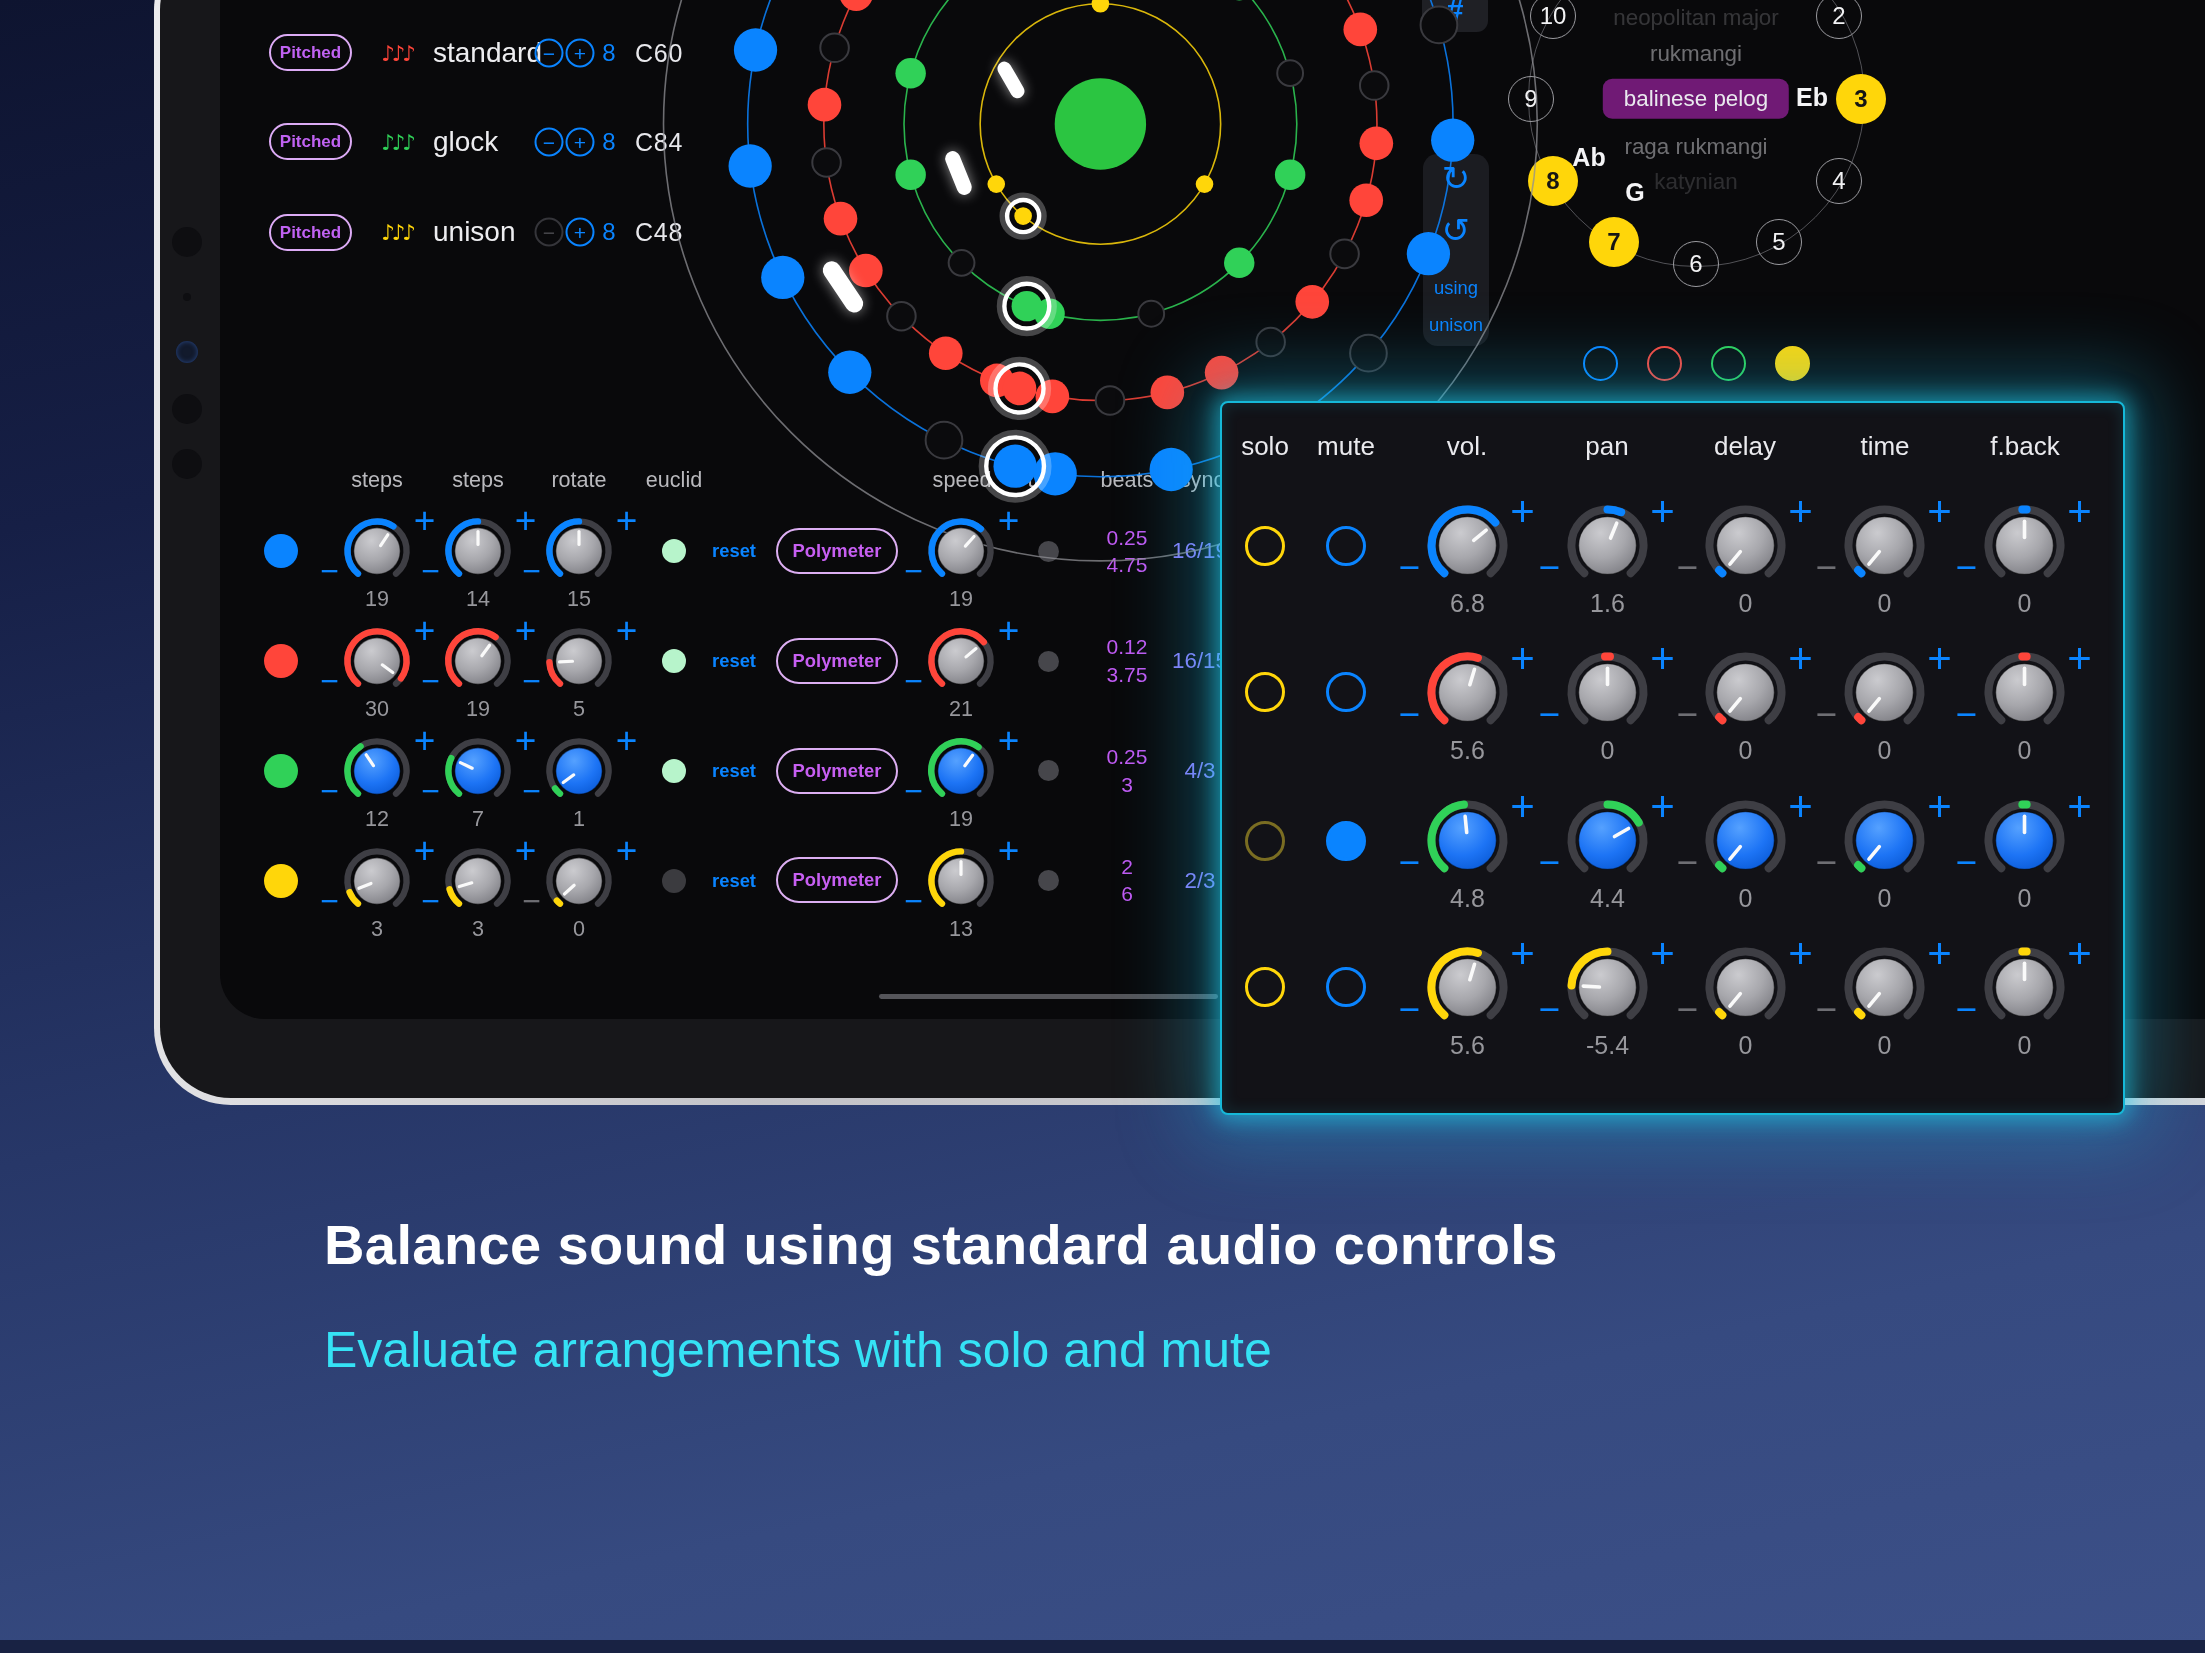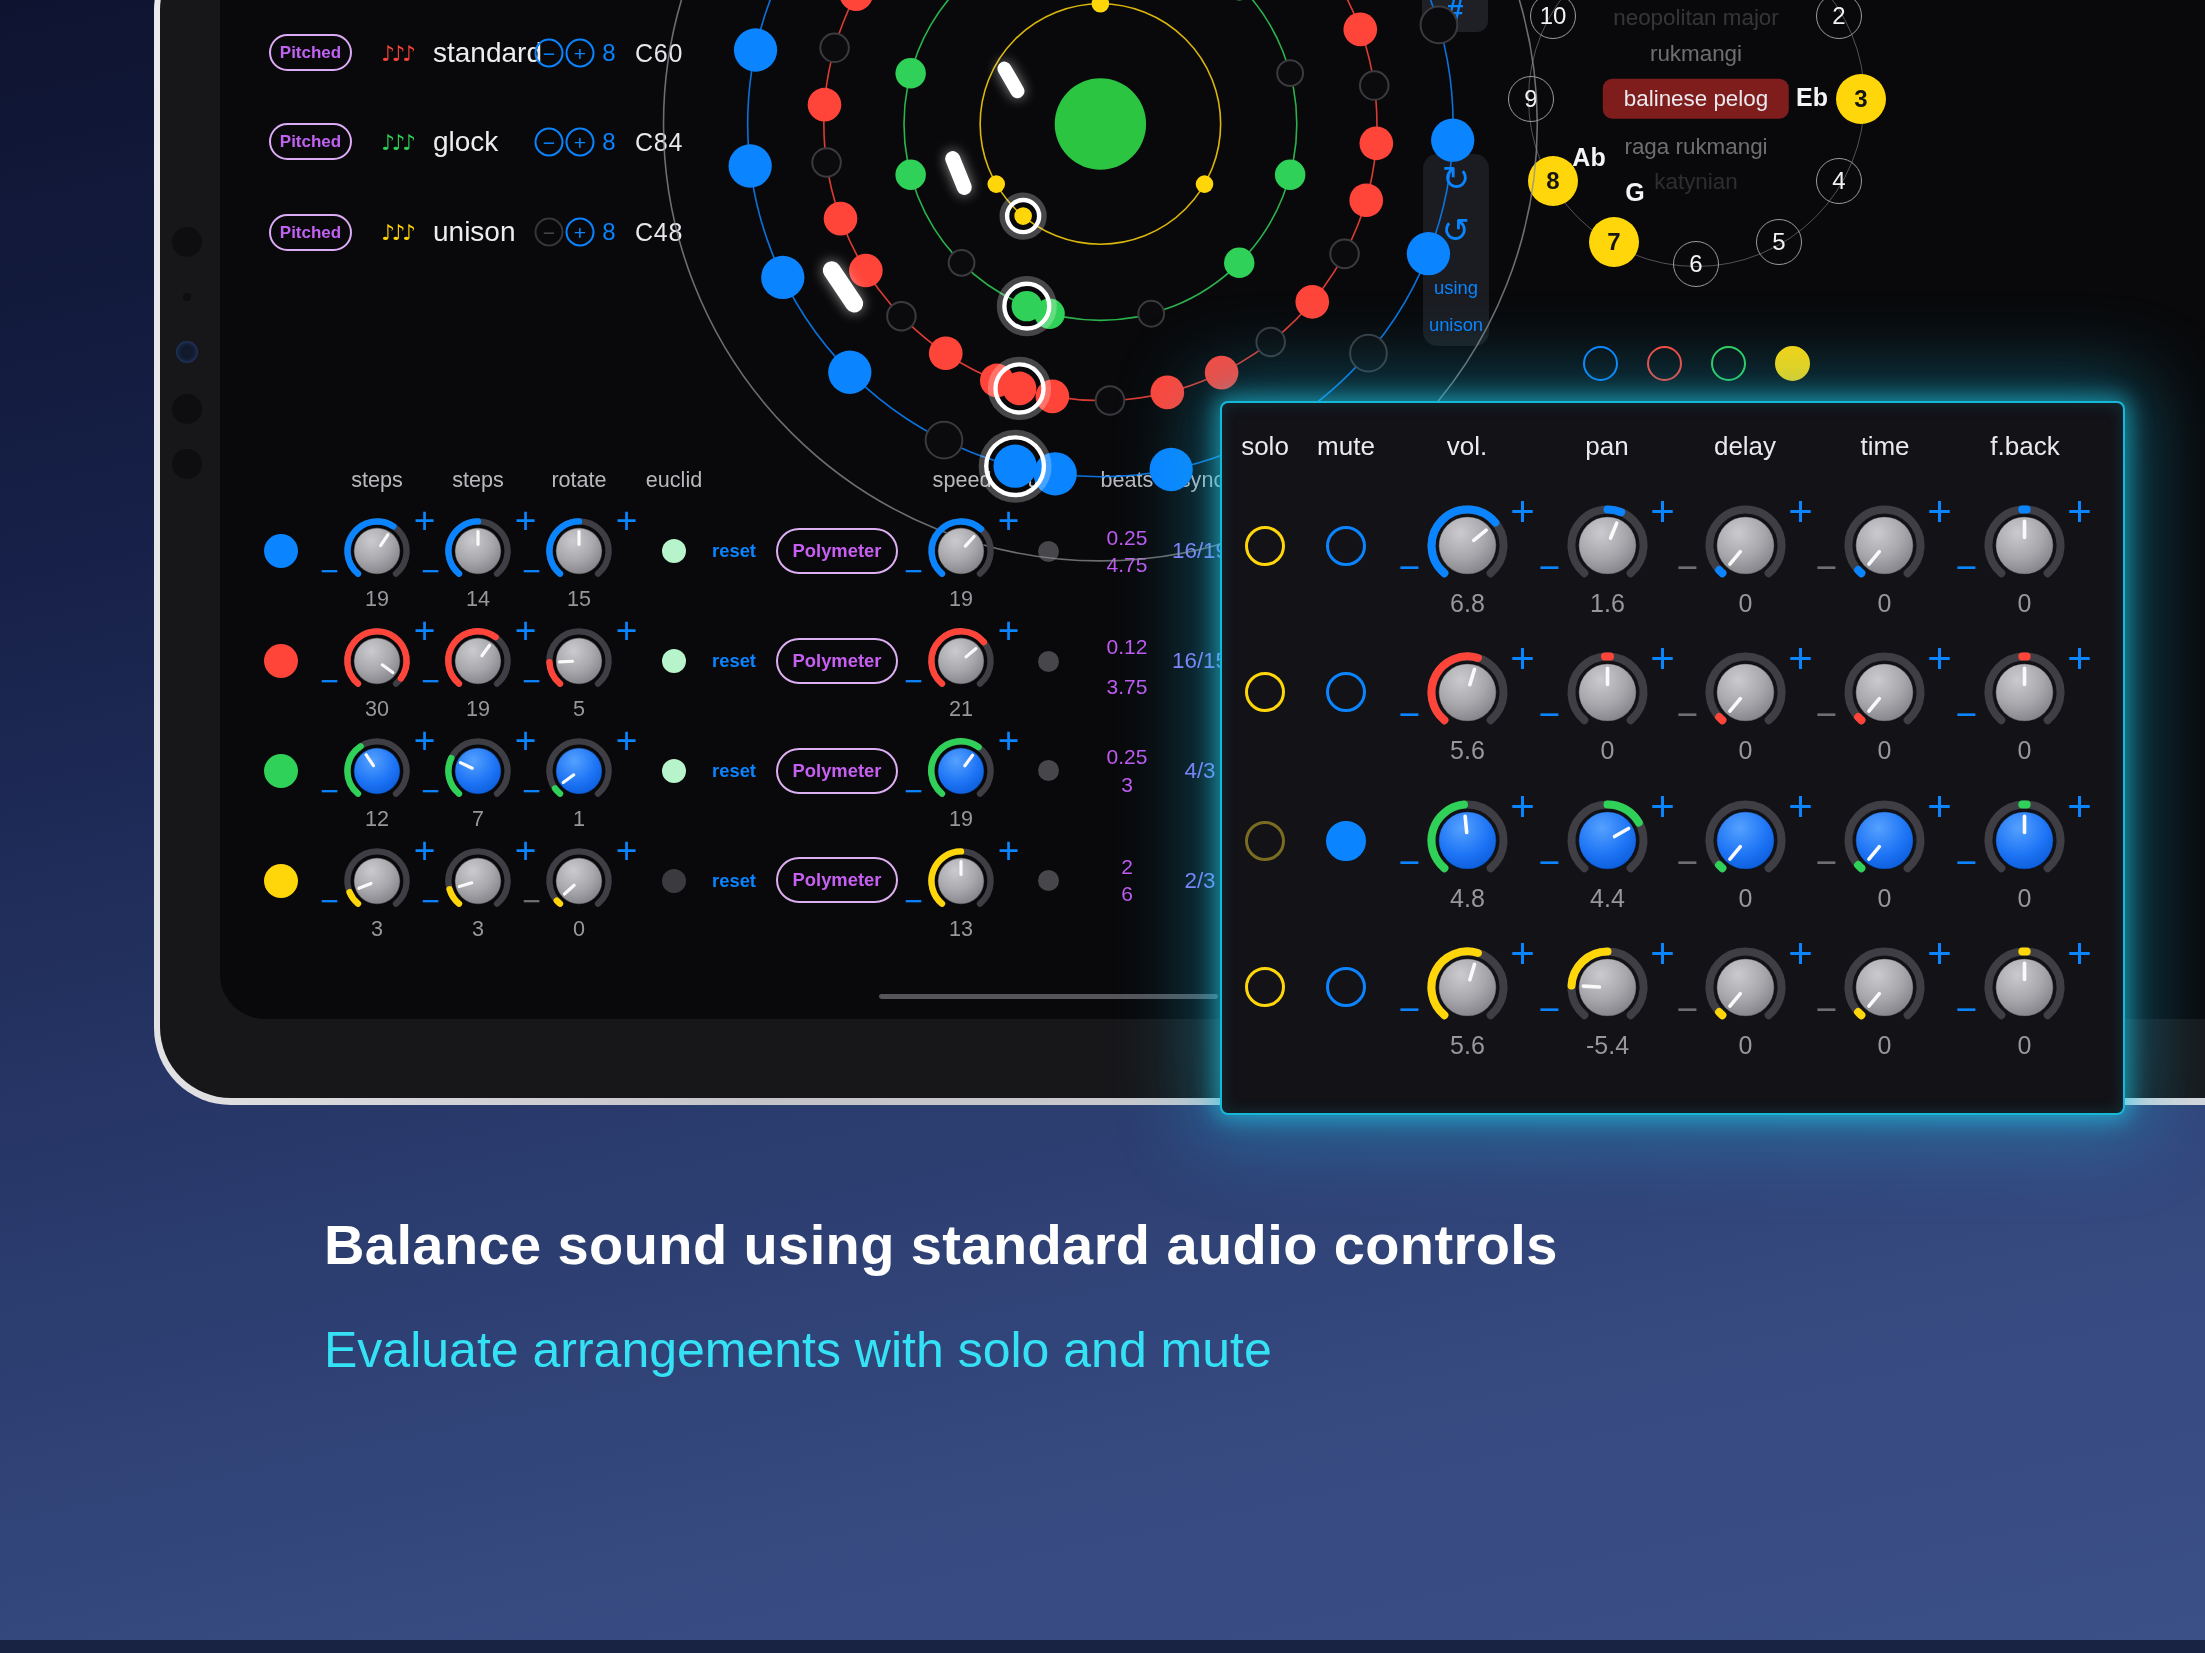--- a/index.html
+++ b/index.html
@@ -202,21 +202,21 @@
     </div>
     <div class="abs ctext" style="left: 1589px; top: 157px; font-size: 25px; color: rgb(244, 244, 246); font-weight: bold;">Ab</div>
     <div class="abs circle-btn ctext" style="left: 1531px; top: 99px; width: 46px; height: 46px; display: flex; align-items: center; justify-content: center; transform: translate(-50%, -50%); font-size: 24px; background: transparent; border: 1.6px solid rgb(154, 154, 159); color: rgb(242, 242, 244); font-weight: 400;">
       <span>9</span>
     </div>
     <div class="abs circle-btn ctext" style="left: 1553px; top: 16px; width: 46px; height: 46px; display: flex; align-items: center; justify-content: center; transform: translate(-50%, -50%); font-size: 24px; background: transparent; border: 1.6px solid rgb(154, 154, 159); color: rgb(242, 242, 244); font-weight: 400;">
       <span>10</span>
     </div>
     <div class="abs ctext" style="left: 1696px; top: 18.4px; font-size: 22.4px; color: rgb(210, 210, 215); opacity: 0.22;">neopolitan major</div>
     <div class="abs ctext" style="left: 1696px; top: 54px; font-size: 22.4px; color: rgb(210, 210, 215); opacity: 0.5;">rukmangi</div>
-    <div class="abs ctext" style="left: 1696px; top: 99px; font-size: 22.4px; color: rgb(233, 233, 238); opacity: 1; background: #7f1d1d; border-radius: 9.6px; padding: 7.2px 21px;">balinese pelog</div>
+    <div class="abs ctext" style="left: 1696px; top: 99px; font-size: 22.4px; color: rgb(233, 233, 238); opacity: 1; background: #701a75; border-radius: 9.6px; padding: 7.2px 21px;">balinese pelog</div>
     <div class="abs ctext" style="left: 1696px; top: 147px; font-size: 22.4px; color: rgb(210, 210, 215); opacity: 0.5;">raga rukmangi</div>
     <div class="abs ctext" style="left: 1696px; top: 182px; font-size: 22.4px; color: rgb(210, 210, 215); opacity: 0.18; text-align: right;">katynian</div>
     <div class="abs pill" style="left: 1422px; top: -11.2px; width: 66px; height: 43px; background: rgb(31, 32, 37); border-radius: 11.2px;">
       <span style="color: rgb(10, 132, 255); font-size: 30px; font-weight: 600;">#</span>
     </div>
     <div class="abs" style="left: 1423px; top: 154px; width: 66px; height: 192px; background: rgb(27, 28, 33); border-radius: 14.4px;"></div>
     <div class="abs ctext" style="left: 1456px; top: 178px; font-size: 34px; color: rgb(10, 132, 255); font-weight: 400; font-family: &quot;DejaVu Sans&quot;, sans-serif; z-index: 2;">↻</div>
     <div class="abs ctext" style="left: 1456px; top: 230px; font-size: 34px; color: rgb(10, 132, 255); font-weight: 400; font-family: &quot;DejaVu Sans&quot;, sans-serif; z-index: 2;">↺</div>
     <div class="abs ctext" style="left: 1456px; top: 288px; font-size: 18.4px; color: rgb(10, 132, 255); font-weight: 400;">using</div>
     <div class="abs ctext" style="left: 1456px; top: 325px; font-size: 18.4px; color: rgb(10, 132, 255); font-weight: 400;">unison</div>
@@ -293,21 +293,21 @@
       <span style="font-size: 18.4px; font-weight: bold; color: rgb(199, 95, 242);">Polymeter</span>
     </div>
     <div class="abs knob" style="left: 901px; top: 601px; width: 120px; height: 120px;"><svg width="120" height="120" viewBox="0 0 150 150">
         <path d="M51.2 103.3A37 37 0 1 1 98.8 103.3" stroke="#3e3e44" stroke-width="8" fill="none" stroke-linecap="round"></path>
         <path d="M51.2 103.3A37 37 0 1 1 103.5 51.4" stroke="#ff453a" stroke-width="8" fill="none" stroke-linecap="round"></path>
         <circle cx="75" cy="75" r="29" fill="url(#capGray)" stroke="rgba(0,0,0,0.45)" stroke-width="1.5"></circle>
         <line x1="81.25656753133941" y1="69.82411720324063" x2="93.76970259401823" y2="59.47235160972192" stroke="#fafafa" stroke-width="4" stroke-linecap="round"></line>
       </svg><div class="sign" style="left: 3.2px; top: 64px; font-size: 32px; color: rgb(10, 132, 255);">−</div><div class="sign" style="right: 1.6px; top: 11.2px; font-size: 37px; color: rgb(10, 132, 255);">+</div><div class="kv" style="top: 95px; font-size: 21.6px;">21</div></div>
     <div class="abs circle-btn" style="left: 1038px; top: 651px; width: 21px; height: 21px; background: rgb(70, 70, 75);"></div>
     <div class="abs ctext" style="left: 1127px; top: 647px; font-size: 21px; color: rgb(191, 90, 242); font-weight: 400;">0.12</div>
-    <div class="abs ctext" style="left: 1127px; top: 675px; font-size: 21px; color: rgb(191, 90, 242); font-weight: 400; margin-top: 12px;">3.75</div>
+    <div class="abs ctext" style="left: 1127px; top: 675px; font-size: 21px; color: rgb(191, 90, 242); font-weight: 400;">3.75</div>
     <div class="abs ctext" style="left: 1200px; top: 661px; font-size: 22.4px; color: rgb(138, 125, 252); font-weight: 400;">16/15</div>
     <div class="abs circle-btn" style="left: 264px; top: 754px; width: 34px; height: 34px; background: rgb(48, 209, 88);"></div>
     <div class="abs knob" style="left: 317px; top: 711px; width: 120px; height: 120px;"><svg width="120" height="120" viewBox="0 0 150 150">
         <path d="M51.2 103.3A37 37 0 1 1 98.8 103.3" stroke="#3e3e44" stroke-width="8" fill="none" stroke-linecap="round"></path>
         <path d="M51.2 103.3A37 37 0 0 1 54.5 44.2" stroke="#30d158" stroke-width="8" fill="none" stroke-linecap="round"></path>
         <circle cx="75" cy="75" r="29" fill="url(#capBlue)" stroke="rgba(0,0,0,0.45)" stroke-width="1.5"></circle>
         <line x1="70.50646062014404" y1="68.23667952543398" x2="61.51938186043214" y2="54.710038576301976" stroke="#fafafa" stroke-width="4" stroke-linecap="round"></line>
       </svg><div class="sign" style="left: 3.2px; top: 64px; font-size: 32px; color: rgb(10, 132, 255);">−</div><div class="sign" style="right: 1.6px; top: 11.2px; font-size: 37px; color: rgb(10, 132, 255);">+</div><div class="kv" style="top: 95px; font-size: 21.6px;">12</div></div>
     <div class="abs knob" style="left: 418px; top: 711px; width: 120px; height: 120px;"><svg width="120" height="120" viewBox="0 0 150 150">
         <path d="M51.2 103.3A37 37 0 1 1 98.8 103.3" stroke="#3e3e44" stroke-width="8" fill="none" stroke-linecap="round"></path>

